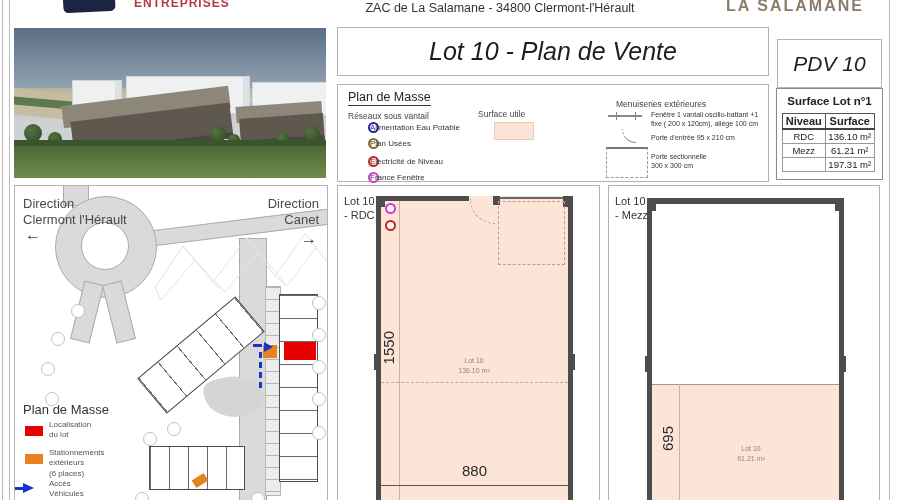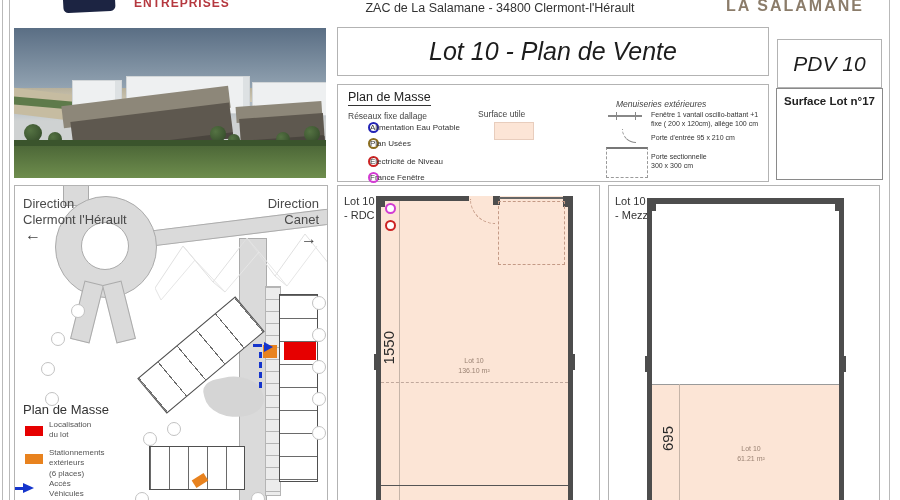--- a/index.html
+++ b/index.html
@@ -118,47 +118,67 @@
   <div class="treeR" style="left:196px;top:98px;width:16px;height:16px;"></div>
   <div class="treeR" style="left:214px;top:106px;width:12px;height:12px;"></div>
   <div class="treeR" style="left:262px;top:104px;width:14px;height:14px;"></div>
   <div class="treeR" style="left:290px;top:98px;width:16px;height:16px;"></div>
   <div class="hedge"></div>
   <div class="grass"></div>
 </div>
 
 <div class="legend">
   <div class="leg-title">Plan de Masse</div>
-  <div class="leg-sub" style="left:10px;top:26px;">Réseaux fixe dallage</div>
+  <div class="leg-sub" style="left:10px;top:26px;">Réseaux sous vantail</div>
 
   <div class="ring" style="left:30px;top:37px;border:2px solid #2323b5;"></div>
   <div class="netlbl" style="top:38px;">Alimentation Eau Potable</div>
   <div class="ring" style="left:30px;top:53px;border:2px solid #8a6d1f;"></div>
   <div class="netlbl" style="top:54px;">Plan Usées</div>
   <div class="ring" style="left:30px;top:71px;border:2px solid #cc2222;"></div>
   <div class="netlbl" style="top:72px;">Électricité de Niveau</div>
   <div class="ring" style="left:30px;top:87px;border:2px solid #d23bd2;"></div>
   <div class="netlbl" style="top:88px;">France Fenêtre</div>
 
   <div class="leg-sub" style="left:140px;top:24px;">Surface utile</div>
   <div class="sufill"></div>
 
-  <div class="leg-sub" style="left:278px;top:14px;font-style:italic;">Menuiseries extérieures</div>
+  <div class="leg-sub" style="left:278px;top:14px;">Menuiseries extérieures</div>
   <div class="win-ico"></div>
   <div class="menlbl ml" style="top:25px;">Fenêtre 1 vantail oscillo-battant +1
 fixe ( 200 x 120cm), allège 100 cm</div>
   <div class="door-ico"></div>
   <div class="menlbl" style="top:48px;">Porte d'entrée 95 x 210 cm</div>
   <div class="sect-ico"></div>
   <div class="menlbl ml" style="top:67px;">Porte sectionnelle
 300 x 300 cm</div>
 </div>
 
 <div class="stable">
-  <div class="st-title">Surface Lot n°17</div>
+  <div class="st-title">Surface Lot n°1</div>
+  <table class="st-grid">
+    <tbody>
+        <tr>
+      <th>Niveau</th>
+      <th>Surface</th>
+    </tr>
+    <tr>
+      <td>RDC</td>
+      <td>136.10 m²</td>
+    </tr>
+    <tr>
+      <td>Mezz</td>
+      <td>61.21 m²</td>
+    </tr>
+    <tr>
+      <td></td>
+      <td>197.31 m²</td>
+    </tr>
+  </tbody>
+    </table>
 </div>
 
 <div class="panel p-map">
 
   <div class="road" style="left:118px;top:34px;width:205px;height:14px;transform:rotate(-7deg);"></div>
   <div class="road" style="left:48px;top:-2px;width:24px;height:20px;"></div>
   <div class="road" style="left:40px;top:10px;width:100px;height:100px;border-radius:50%;"></div>
   <div style="position:absolute;left:66px;top:36px;width:46px;height:46px;background:#fff;border:1px solid #ababab;border-radius:50%;"></div>
   <div class="road" style="left:62px;top:96px;width:18px;height:58px;transform:rotate(14deg);"></div>
   <div class="road" style="left:94px;top:96px;width:18px;height:58px;transform:rotate(-14deg);"></div>
@@ -240,20 +260,21 @@
   <div class="winmark" style="left:36px;top:168px;"></div>
   <div class="winmark" style="left:230px;top:168px;"></div>
 
   <div class="dimline-v" style="left:61px;top:15px;height:315px;"></div>
   <div class="dimtxt-v" style="left:42px;top:145px;">1550</div>
   <div class="dashline-h" style="left:43px;top:196px;width:187px;"></div>
   <div class="lotlbl" style="left:76px;top:170px;width:120px;">
     <span class="abs" style="left:0;top:0;width:120px;">Lot 10</span>
     <span class="abs" style="left:0;top:10px;width:120px;">136.10 m²</span>
   </div>
+  <div class="dimtxt-h" style="left:38px;top:276px;width:197px;">880</div>
   <div class="thinline-h" style="left:43px;top:299px;width:187px;"></div>
 </div>
 
 <div class="panel p-mezz">
   <div class="plabel ml">Lot 10
 - Mezz</div>
 
   <div class="interior" style="left:43px;top:198px;width:187px;height:132px;"></div>
   <div class="grayline-h" style="left:43px;top:198px;width:187px;"></div>
 

